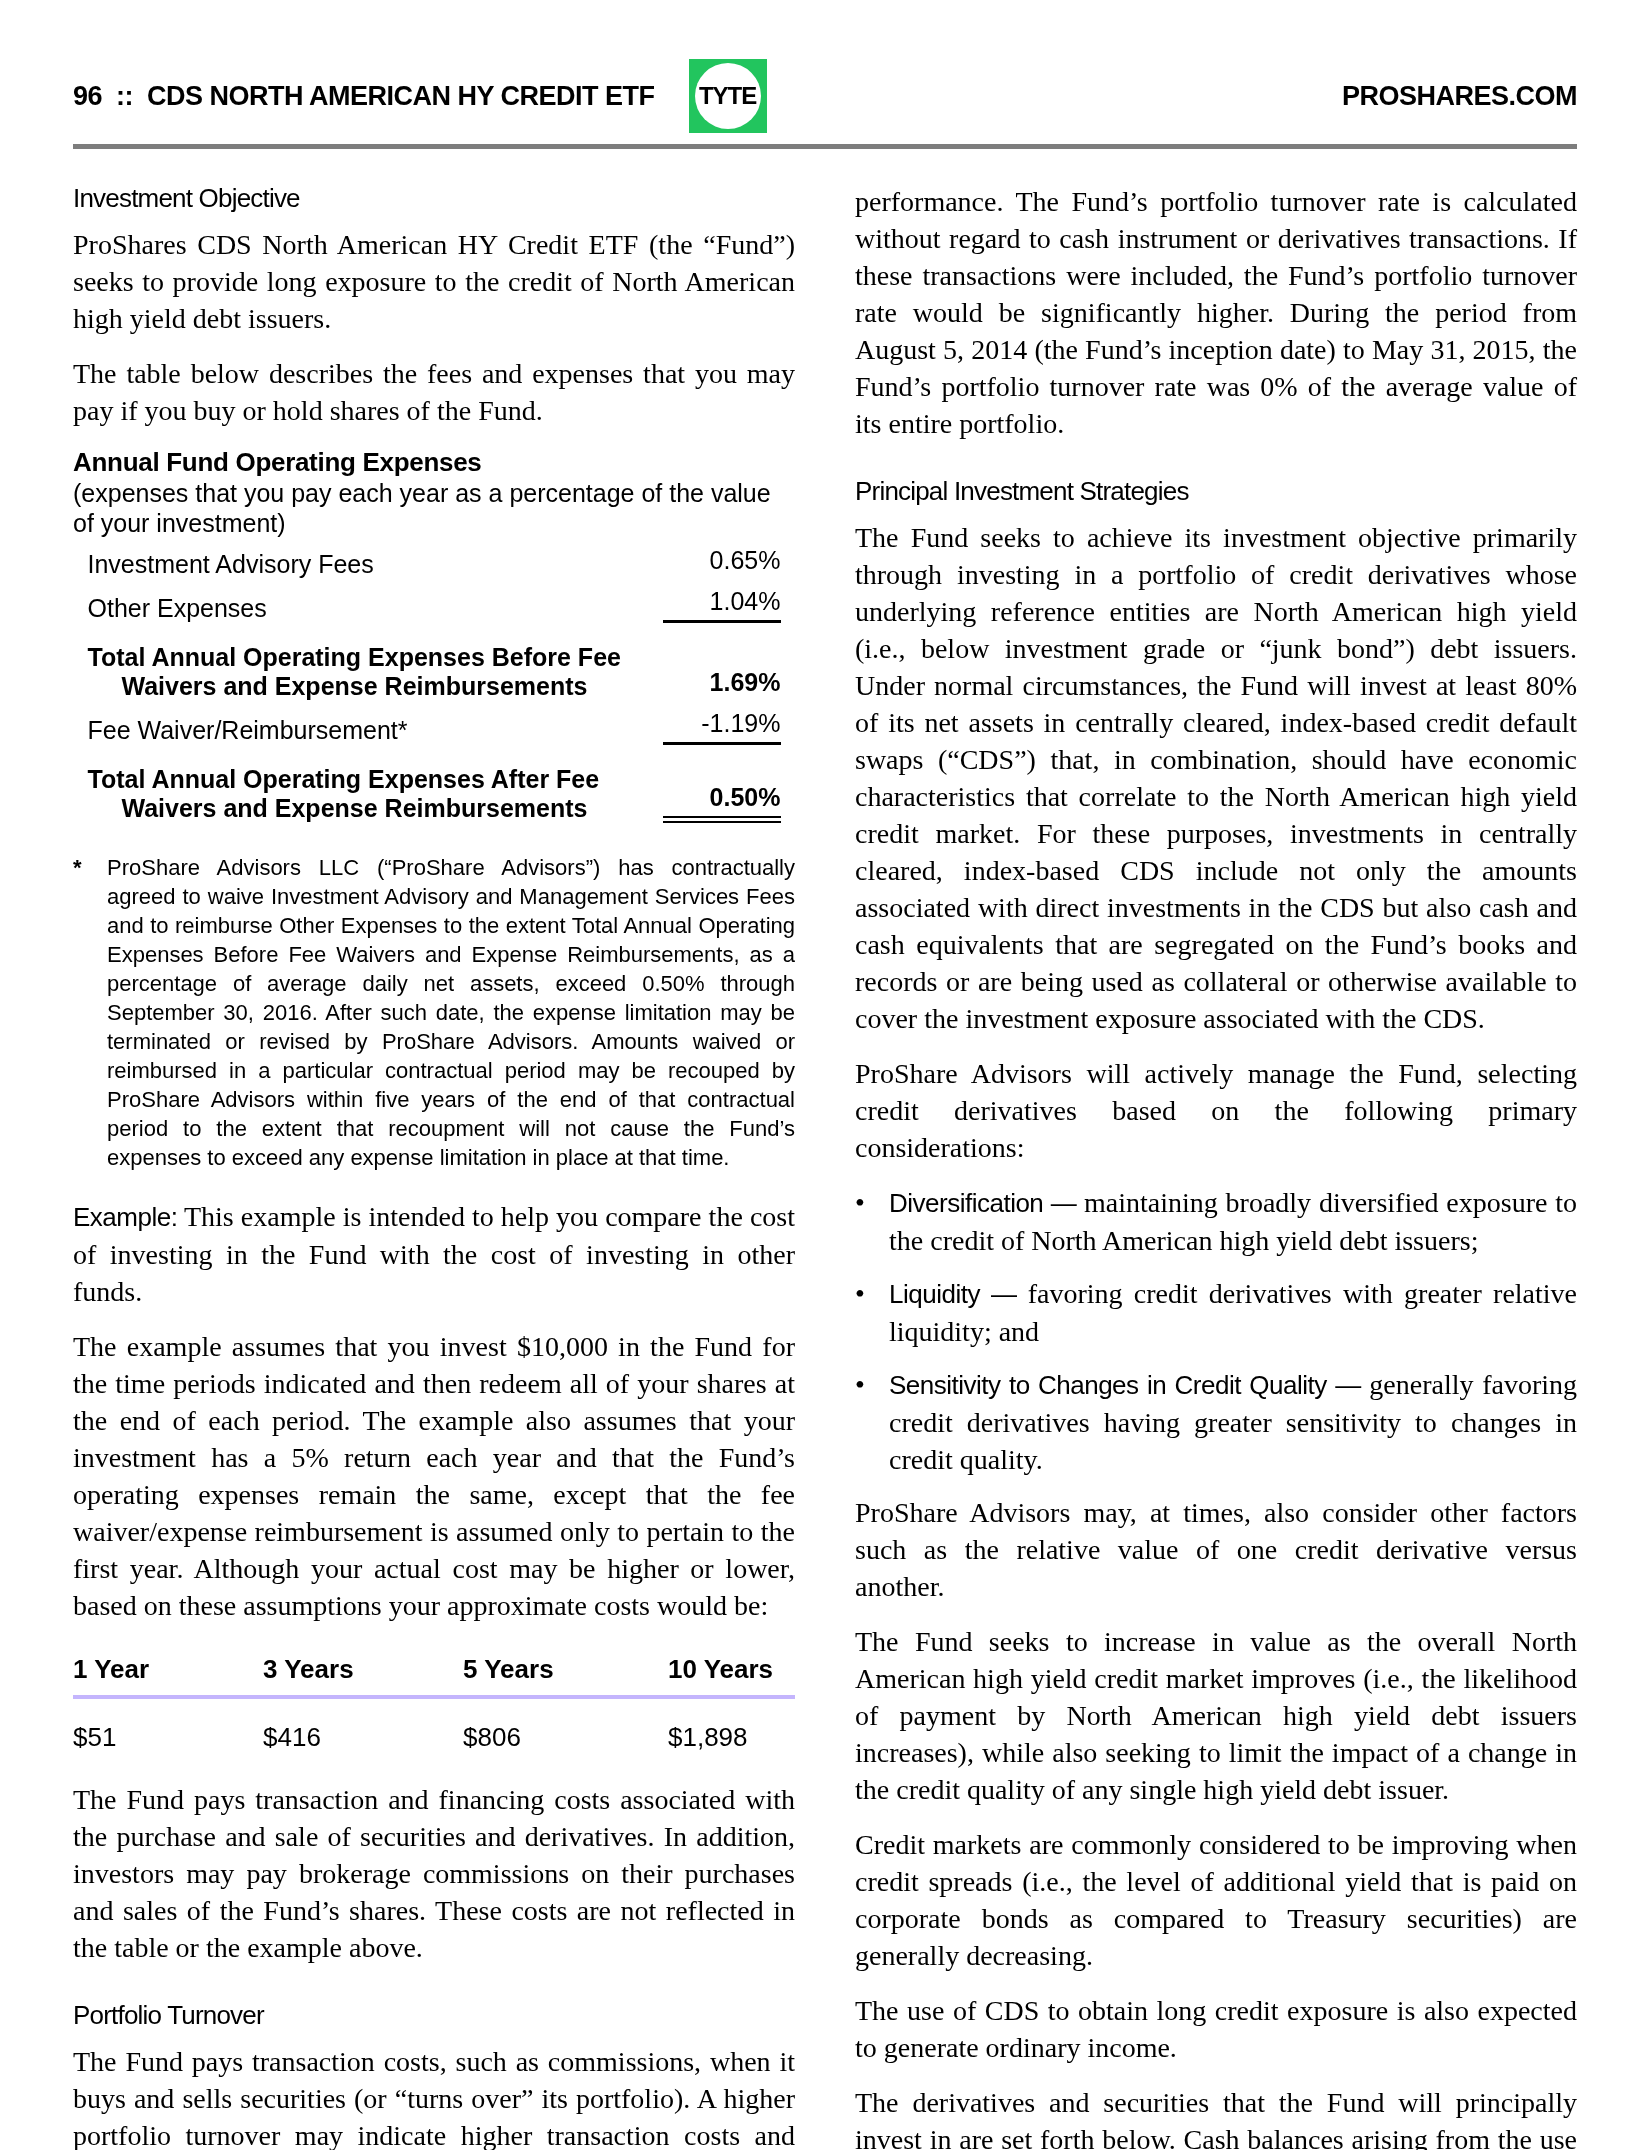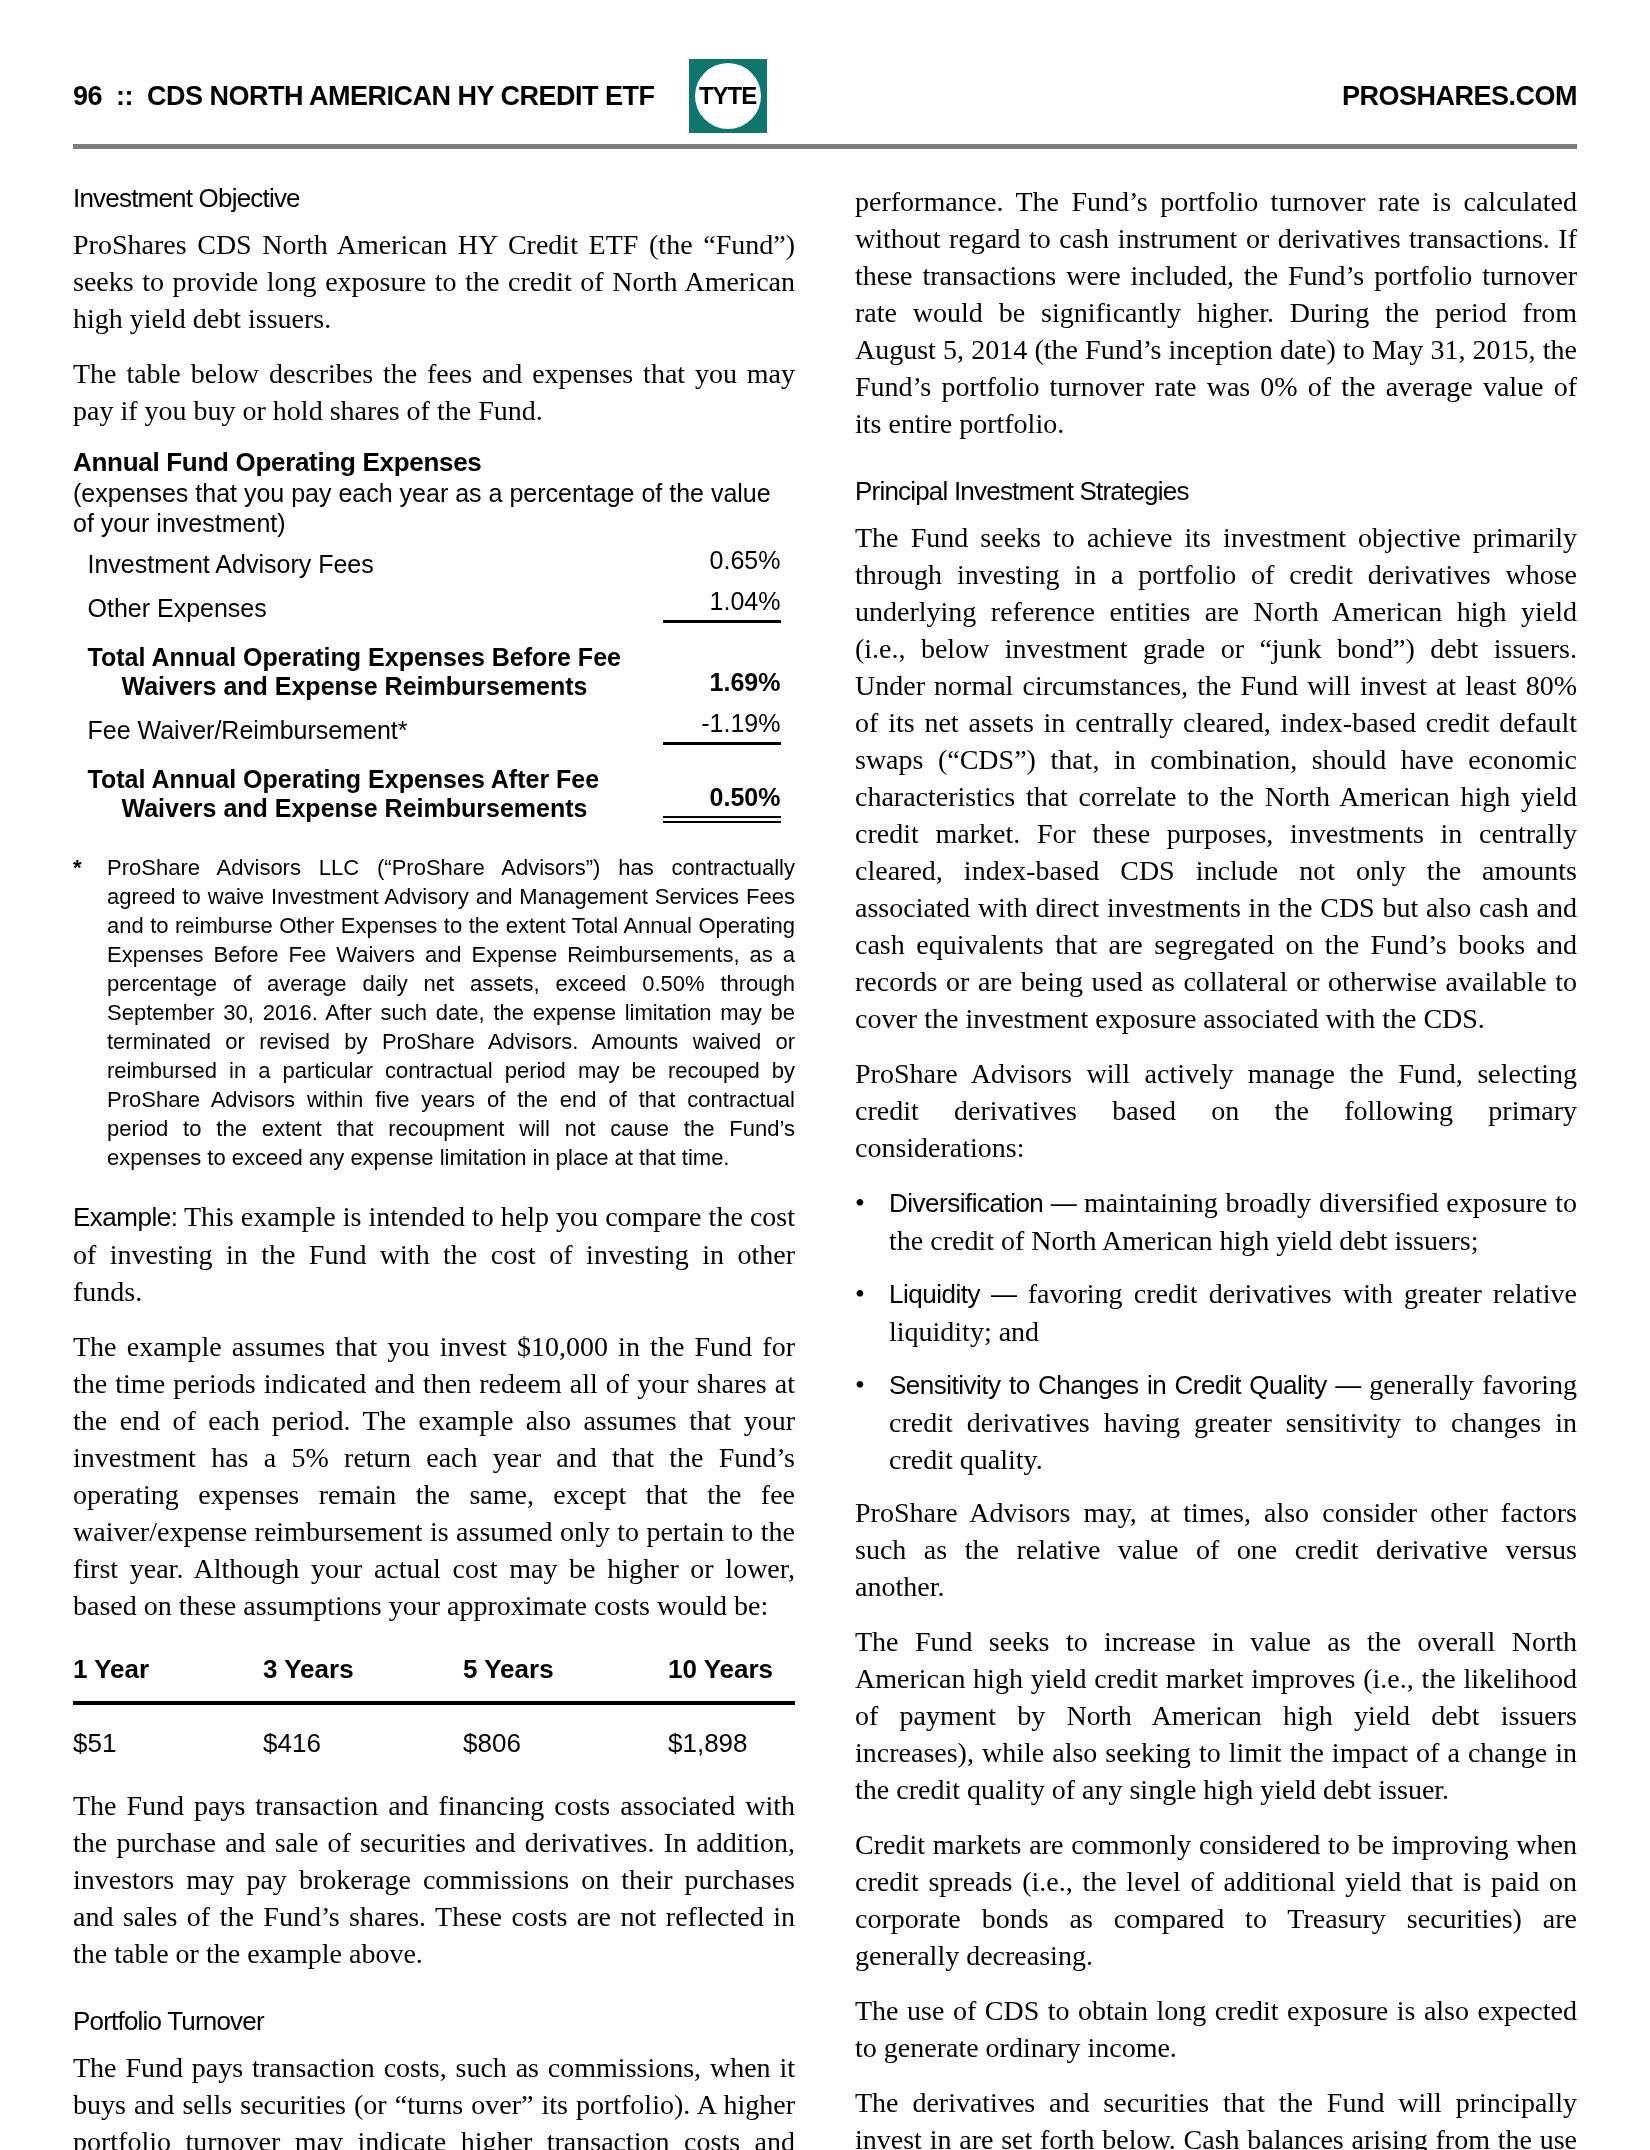--- a/index.html
+++ b/index.html
@@ -4,21 +4,21 @@
 <style>
   * { margin:0; padding:0; box-sizing:border-box; }
   html,body { background:#ffffff; }
   body { width:1650px; height:2150px; overflow:hidden; color:#000; }
   .page { width:1650px; height:2150px; padding:56px 73px 40px 73px; background:#fff; }
 
   
   .hdr { display:flex; align-items:center; height:80px; }
   .hdr-left { display:flex; align-items:center; font-family:"Liberation Sans",sans-serif; font-weight:bold; font-size:27px; letter-spacing:-0.5px; }
   .hdr-sep { margin:0 14px; font-weight:bold; }
-  .logo { width:78px; height:74px; background:#0f766e; display:flex; align-items:center; justify-content:center; margin-left:34px; }
+  .logo { width:78px; height:74px; background:#22c55e; display:flex; align-items:center; justify-content:center; margin-left:34px; }
   .logo-circle { width:66px; height:66px; background:#fff; border-radius:50%; display:flex; align-items:center; justify-content:center; font-family:"Liberation Sans",sans-serif; font-weight:bold; font-size:24px; letter-spacing:-1px; }
   .hdr-right { margin-left:auto; font-family:"Liberation Sans",sans-serif; font-weight:bold; font-size:27px; letter-spacing:-0.5px; }
   .hdr-rule { border-bottom:5px solid #7d7d7d; margin-top:8px; }
 
   
   .cols { display:flex; gap:60px; margin-top:34px; }
   .col { flex:1; min-width:0; }
 
   h2.section { font-family:"Liberation Sans",sans-serif; font-weight:normal; font-size:26px; letter-spacing:-0.8px; margin:34px 0 12px 0; }
   h2.first { margin-top:0; }
@@ -38,21 +38,21 @@
   .u-single { border-bottom:3px solid #000; }
   .u-double { border-bottom:7px double #000; }
 
   
   .footnote { display:flex; margin:30px 0 26px 0; font-family:"Liberation Sans",sans-serif; font-size:22px; line-height:29px; }
   .fn-marker { width:34px; font-weight:bold; flex:none; }
   .fn-text { flex:1; text-align:justify; }
 
   
   .cost-table { font-family:"Liberation Sans",sans-serif; font-size:26px; margin:30px 0 28px 0; }
-  .cost-head { display:grid; grid-template-columns:190px 200px 205px 1fr; font-weight:bold; padding-bottom:16px; border-bottom:4px solid #000000; }
+  .cost-head { display:grid; grid-template-columns:190px 200px 205px 1fr; font-weight:bold; padding-bottom:10px; border-bottom:4px solid #c4b5fd; }
   .cost-vals { display:grid; grid-template-columns:190px 200px 205px 1fr; padding-top:23px; }
 
   
   .bullet { display:flex; margin-bottom:16px; }
   .bullet-marker { width:34px; flex:none; font-family:"Liberation Serif",serif; font-size:28px; line-height:37px; }
   .bullet-body { flex:1; font-family:"Liberation Serif",serif; font-size:28px; line-height:37px; text-align:justify; }
 </style>
 </head>
 <body>
 

